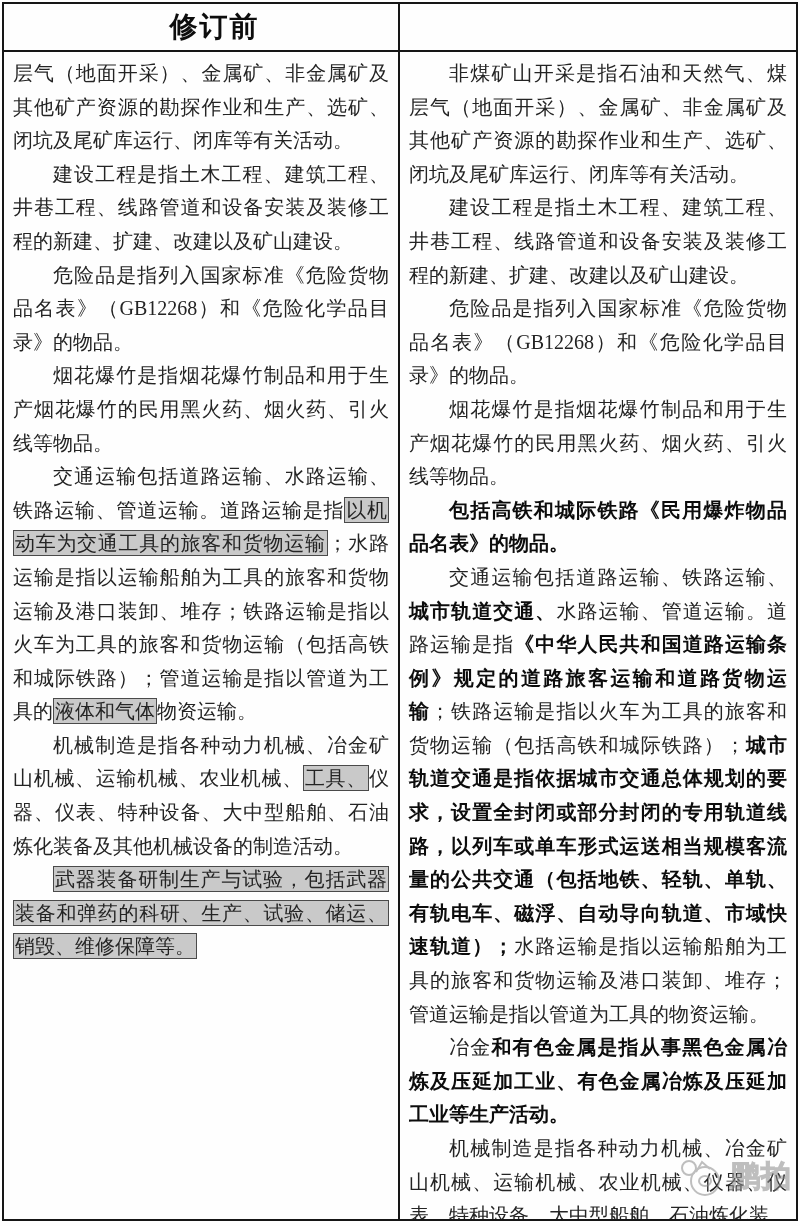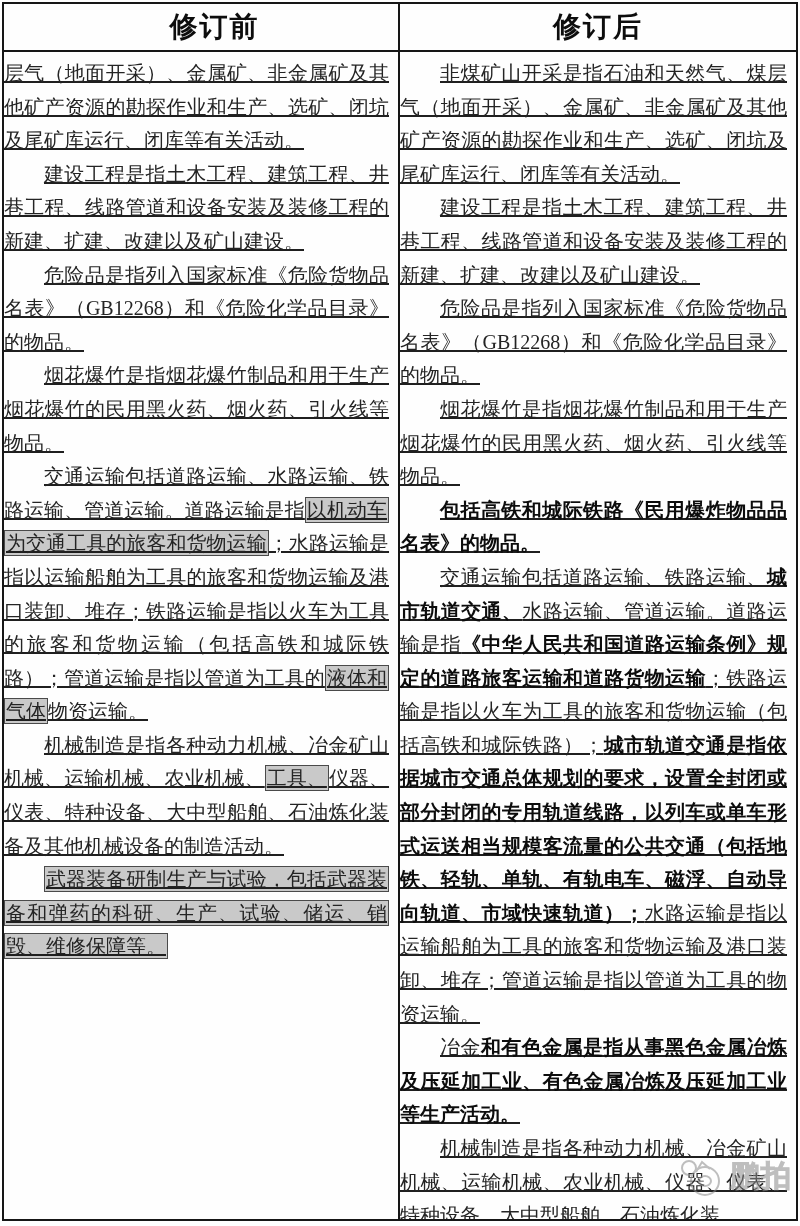--- a/index.html
+++ b/index.html
@@ -38,23 +38,22 @@
     letter-spacing: 2px;
   }
   .header-cell.left { border-right: 2px solid #161616; padding-left: 27px; }
   .body-row {
     display: grid;
     grid-template-columns: 1fr 1fr;
     flex: 1 1 auto;
     overflow: hidden;
   }
   .body-cell {
-    padding: 5px 9px 0 0;
+    padding: 5px 9px 0 9px;
     overflow: hidden;
-    text-decoration: underline;
   }
   .body-cell.left { border-right: 2px solid #161616; }
   .para {
     font-size: 20px;
     line-height: 33.6px;
     text-align: justify;
     text-align-last: left;
     color: #242424;
   }
   .para.indent { text-indent: 2em; }
@@ -90,21 +89,20 @@
     letter-spacing: 1px;
   }
 </style>
 </head>
 <body>
 
 <div class="page">
   <div class="revision-table">
     <div class="header-row">
       <div class="header-cell left">修订前</div>
-      <div class="header-cell right">修订后</div>
     </div>
     <div class="body-row">
       <div class="body-cell left" id="left-cell">
           <p class="para"><span class="run-normal">层气（地面开采）、金属矿、非金属矿及其他矿产资源的勘探作业和生产、选矿、闭坑及尾矿库运行、闭库等有关活动。</span></p>
           <p class="para indent"><span class="run-normal">建设工程是指土木工程、建筑工程、井巷工程、线路管道和设备安装及装修工程的新建、扩建、改建以及矿山建设。</span></p>
           <p class="para indent"><span class="run-normal">危险品是指列入国家标准《危险货物品名表》（GB12268）和《危险化学品目录》的物品。</span></p>
           <p class="para indent"><span class="run-normal">烟花爆竹是指烟花爆竹制品和用于生产烟花爆竹的民用黑火药、烟火药、引火线等物品。</span></p>
           <p class="para indent"><span class="run-normal">交通运输包括道路运输、水路运输、铁路运输、管道运输。道路运输是指</span><span class="run-highlight">以机动车为交通工具的旅客和货物运输</span><span class="run-normal">；水路运输是指以运输船舶为工具的旅客和货物运输及港口装卸、堆存；铁路运输是指以火车为工具的旅客和货物运输（包括高铁和城际铁路）；管道运输是指以管道为工具的</span><span class="run-highlight">液体和气体</span><span class="run-normal">物资运输。</span></p>
           <p class="para indent"><span class="run-normal">机械制造是指各种动力机械、冶金矿山机械、运输机械、农业机械、</span><span class="run-highlight">工具、</span><span class="run-normal">仪器、仪表、特种设备、大中型船舶、石油炼化装备及其他机械设备的制造活动。</span></p>
           <p class="para indent"><span class="run-highlight">武器装备研制生产与试验，包括武器装备和弹药的科研、生产、试验、储运、销毁、维修保障等。</span></p>

